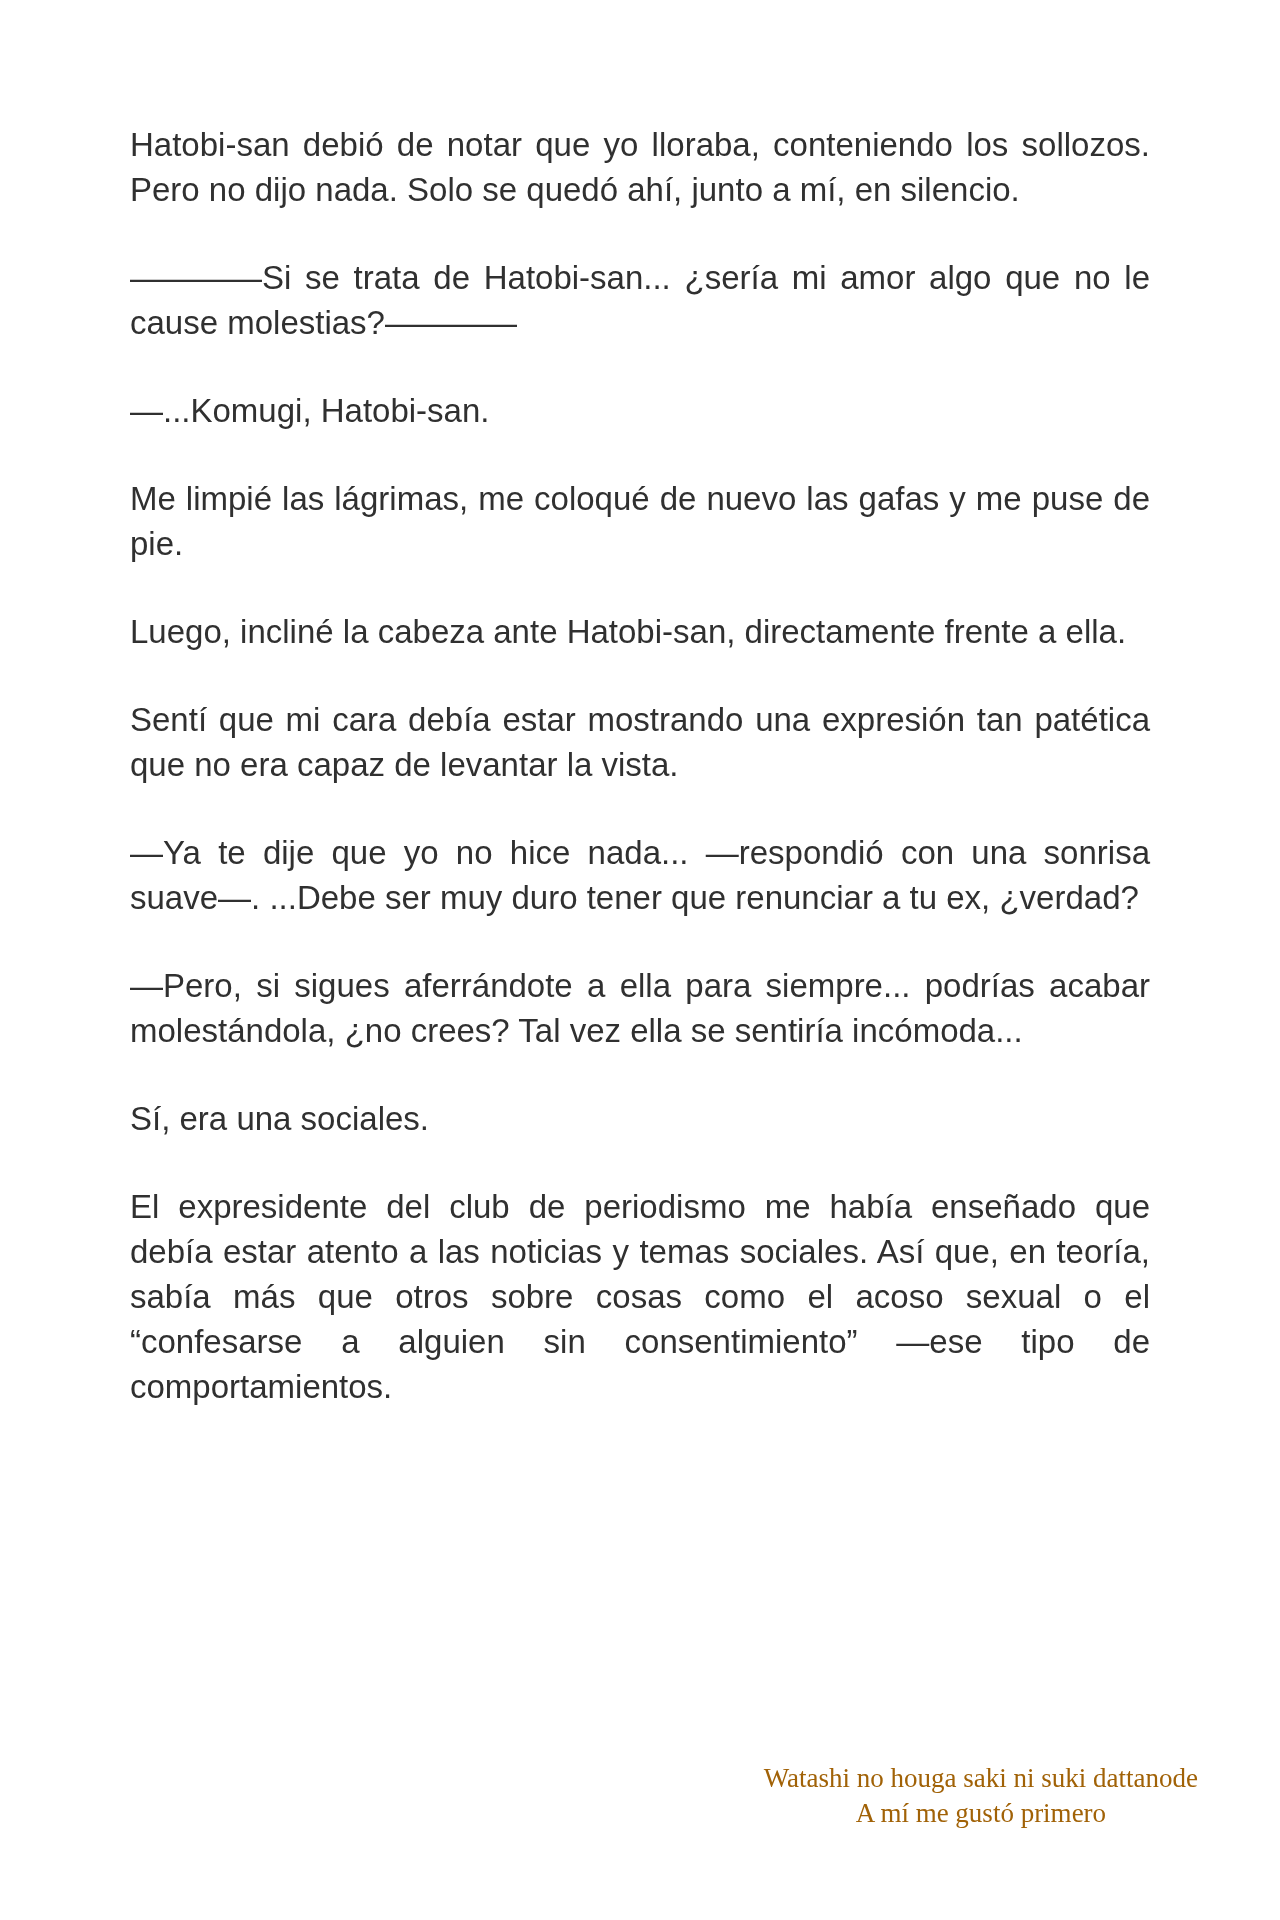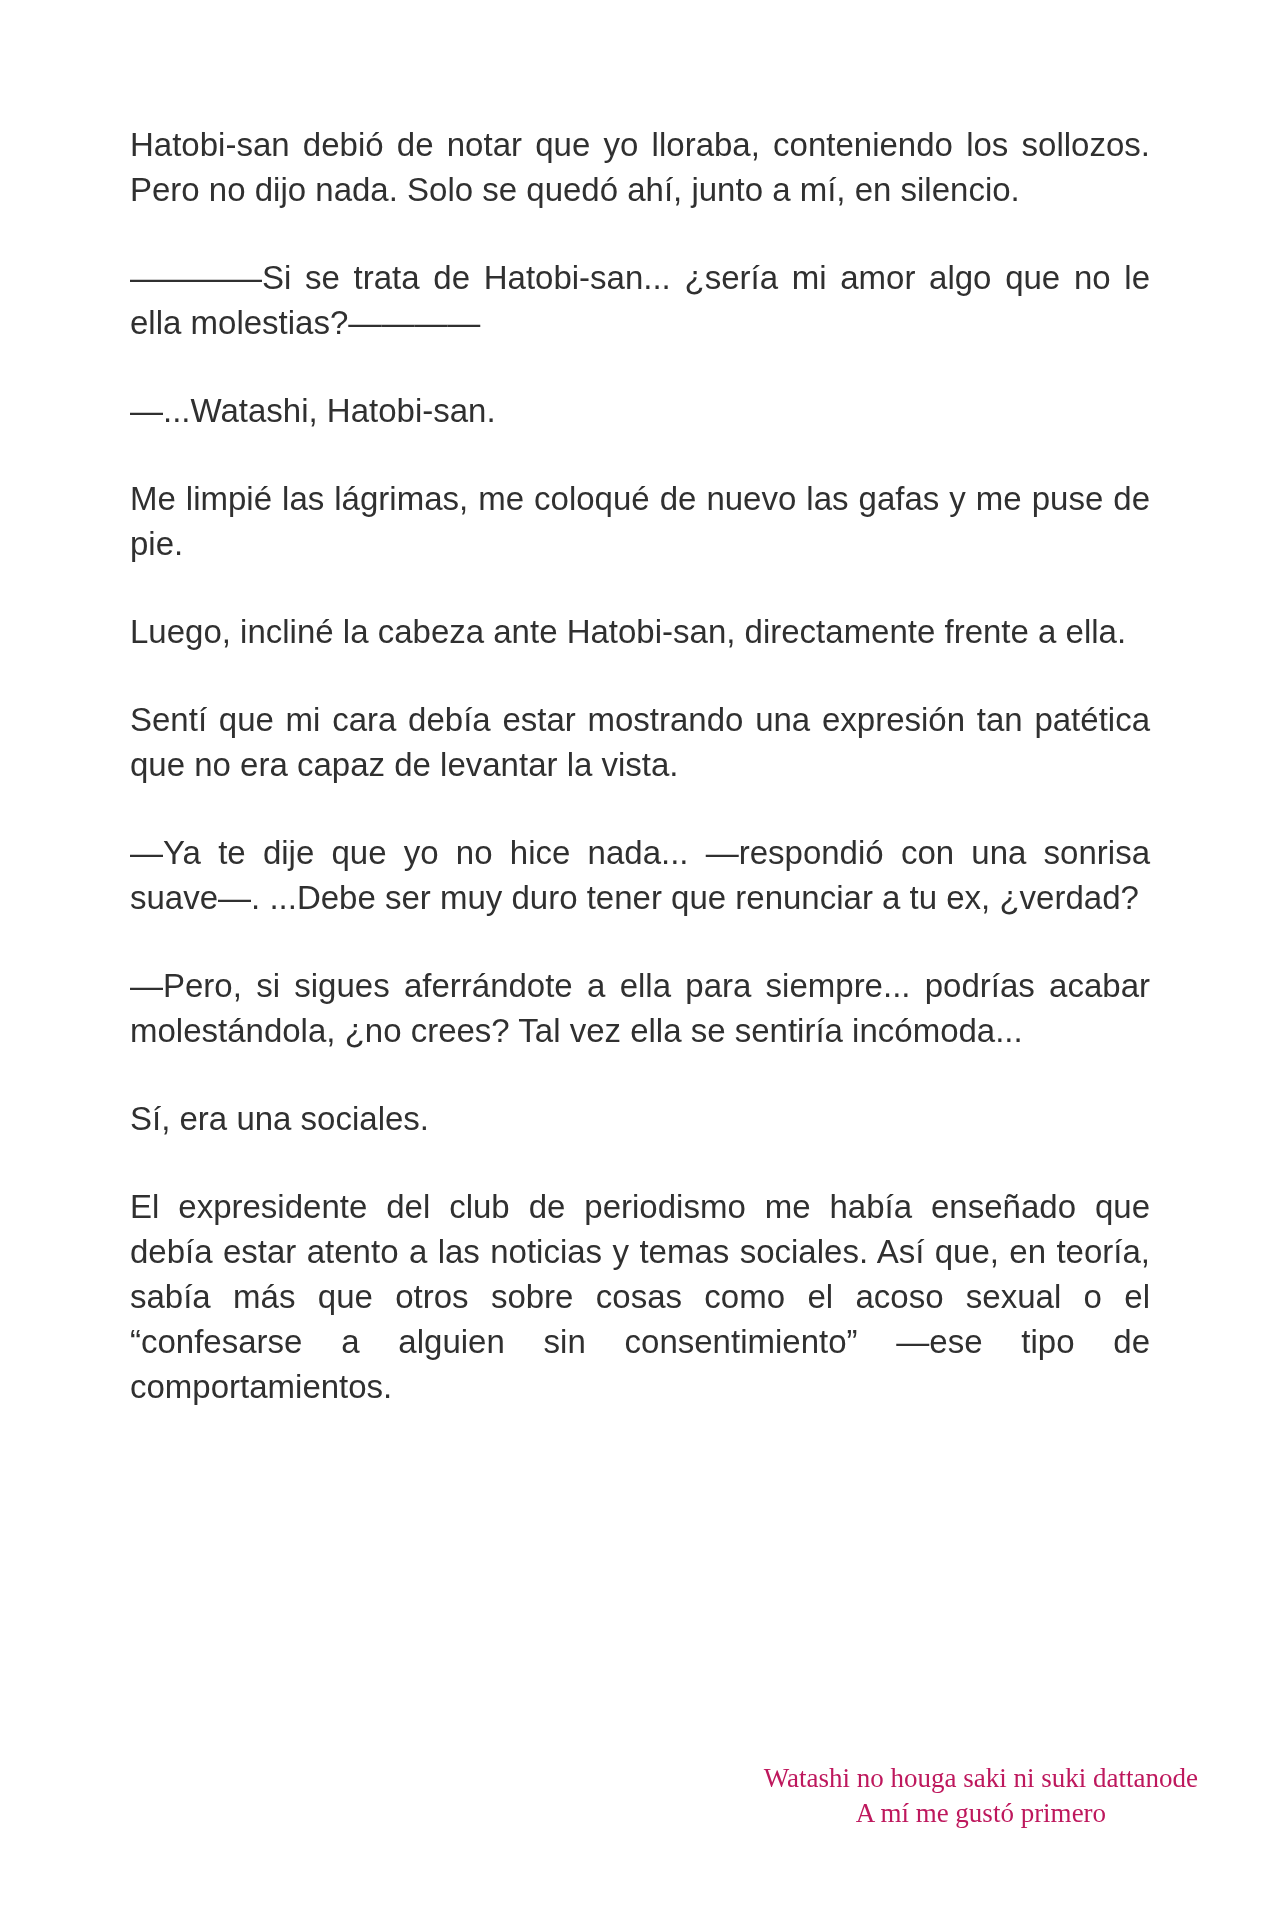--- a/index.html
+++ b/index.html
@@ -33,34 +33,34 @@
   .content p.extra-gap {
     margin-top: 42px;
   }
   .footer {
     position: absolute;
     right: 82px;
     bottom: 57px;
     font-family: "Liberation Serif", "DejaVu Serif", serif;
     font-size: 27px;
     line-height: 35px;
-    color: #be185d;
+    color: #a16207;
     text-align: center;
   }
 </style>
 </head>
 <body>
 
 <div class="page">
 
   <main class="content">
 
   <p>Hatobi-san debió de notar que yo lloraba, conteniendo los sollozos. Pero no dijo nada. Solo se quedó ahí, junto a mí, en silencio.</p>
-      <p>————Si se trata de Hatobi-san... ¿sería mi amor algo que no le ella molestias?————</p>
-      <p class="extra-gap">—...Watashi, Hatobi-san.</p>
+      <p>————Si se trata de Hatobi-san... ¿sería mi amor algo que no le cause molestias?————</p>
+      <p class="extra-gap">—...Komugi, Hatobi-san.</p>
       <p>Me limpié las lágrimas, me coloqué de nuevo las gafas y me puse de pie.</p>
       <p>Luego, incliné la cabeza ante Hatobi-san, directamente frente a ella.</p>
       <p>Sentí que mi cara debía estar mostrando una expresión tan patética que no era capaz de levantar la vista.</p>
       <p>—Ya te dije que yo no hice nada... —respondió con una sonrisa suave—. ...Debe ser muy duro tener que renunciar a tu ex, ¿verdad?</p>
       <p>—Pero, si sigues aferrándote a ella para siempre... podrías acabar molestándola, ¿no crees? Tal vez ella se sentiría incómoda...</p>
       <p>Sí, era una sociales.</p>
       <p>El expresidente del club de periodismo me había enseñado que debía estar atento a las noticias y temas sociales. Así que, en teoría, sabía más que otros sobre cosas como el acoso sexual o el “confesarse a alguien sin consentimiento” —ese tipo de comportamientos.</p>
     </main>
 
   <footer class="footer">

